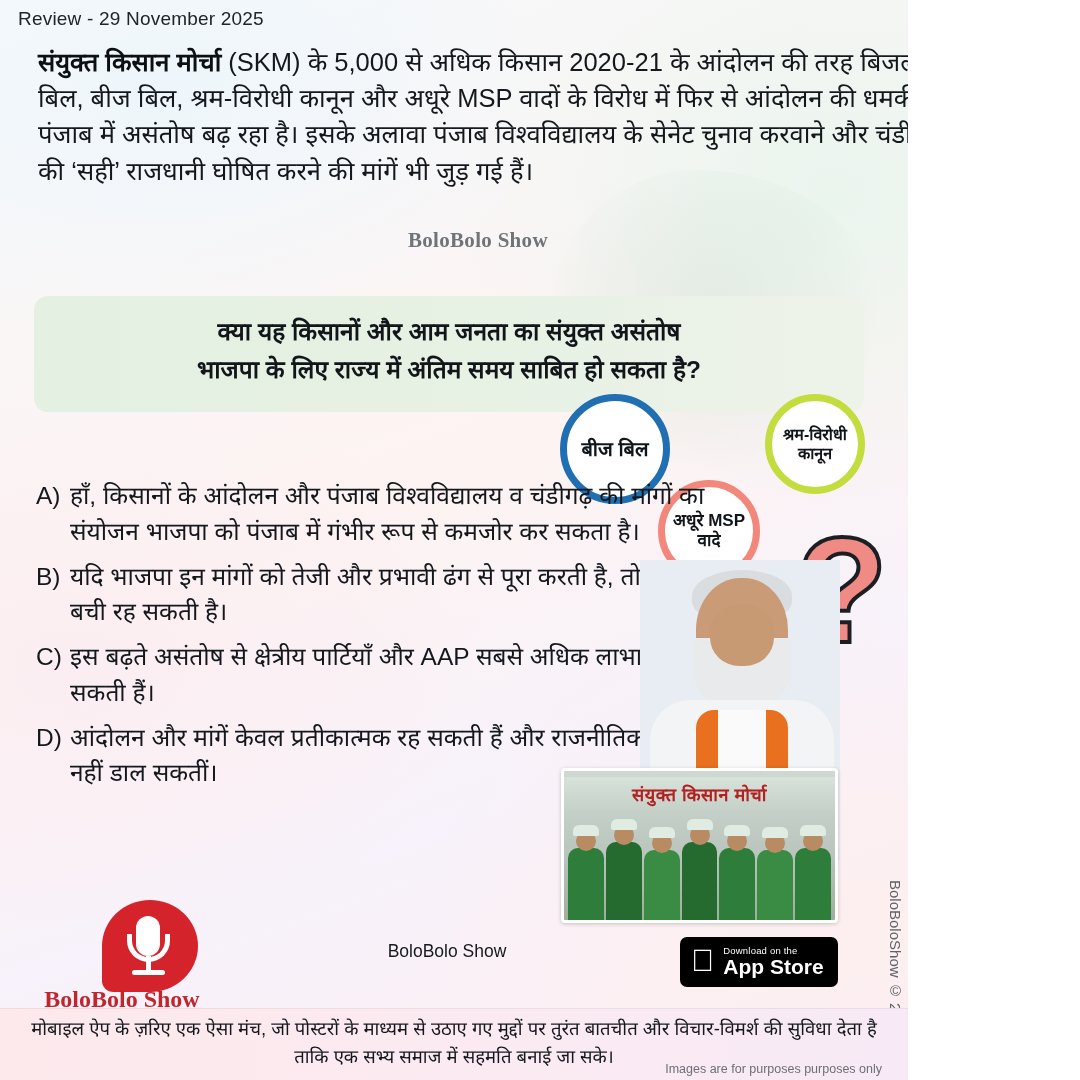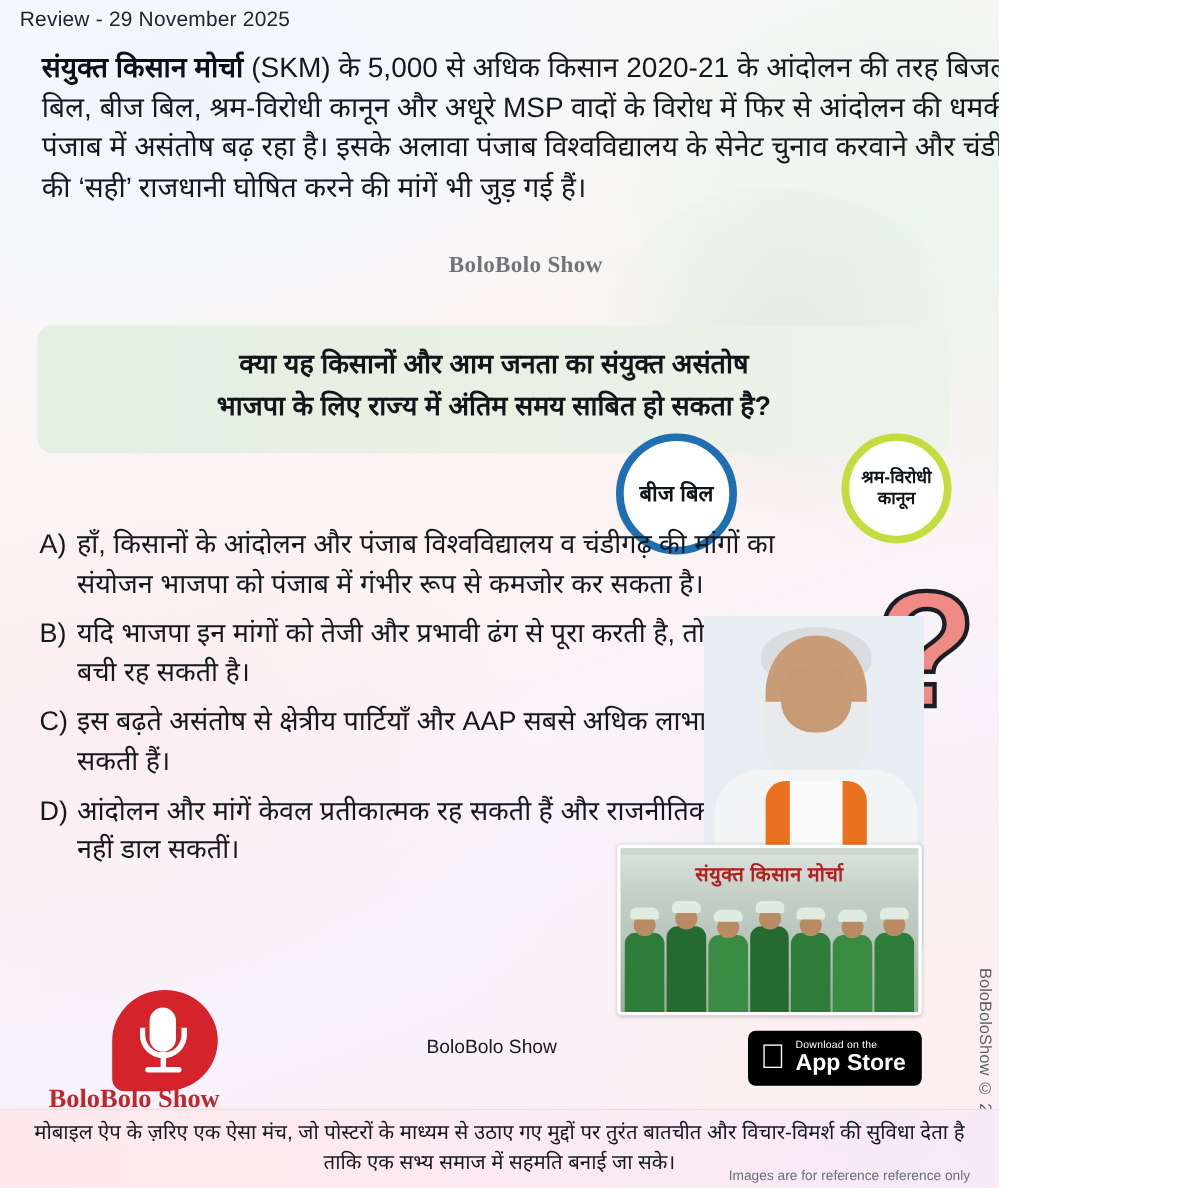--- a/index.html
+++ b/index.html
@@ -195,20 +195,21 @@
   <div class="watermark-top">BoloBolo Show</div>
 
   <div class="qbox">
     <div class="qtext">क्या यह किसानों और आम जनता का संयुक्त असंतोष</div>
     <div class="qtext" style="padding-top:2px;">भाजपा के लिए राज्य में अंतिम समय साबित हो सकता है?</div>
   </div>
 
   <div class="bubbles">
     <div class="bubble b3">बीज बिल</div>
     <div class="bubble b2">श्रम-विरोधी कानून</div>
+    <div class="bubble b4">अधूरे MSP वादे</div>
   </div>
 
   <div class="qmark">?</div>
 
   <div class="options">
     <div class="opt">
       <div class="lab">A)</div>
       <div class="txt">हाँ, किसानों के आंदोलन और पंजाब विश्वविद्यालय व चंडीगढ़ की मांगों का संयोजन भाजपा को पंजाब में गंभीर रूप से कमजोर कर सकता है।</div>
     </div>
     <div class="opt">
@@ -273,15 +274,15 @@
       </div>
     </div>
   </div>
 
   <div class="side-credit">BoloBoloShow © 2025</div>
 
   <div class="bottom-strip">
     <div class="line">मोबाइल ऐप के ज़रिए एक ऐसा मंच, जो पोस्टरों के माध्यम से उठाए गए मुद्दों पर तुरंत बातचीत और विचार-विमर्श की सुविधा देता है</div>
     <div class="line" style="padding-top:0;">ताकि एक सभ्य समाज में सहमति बनाई जा सके।</div>
   </div>
-  <div class="ref-note">Images are for reference reference only</div>
+  <div class="ref-note">Images are for purposes purposes only</div>
 
 </div>
 
 </body></html>

